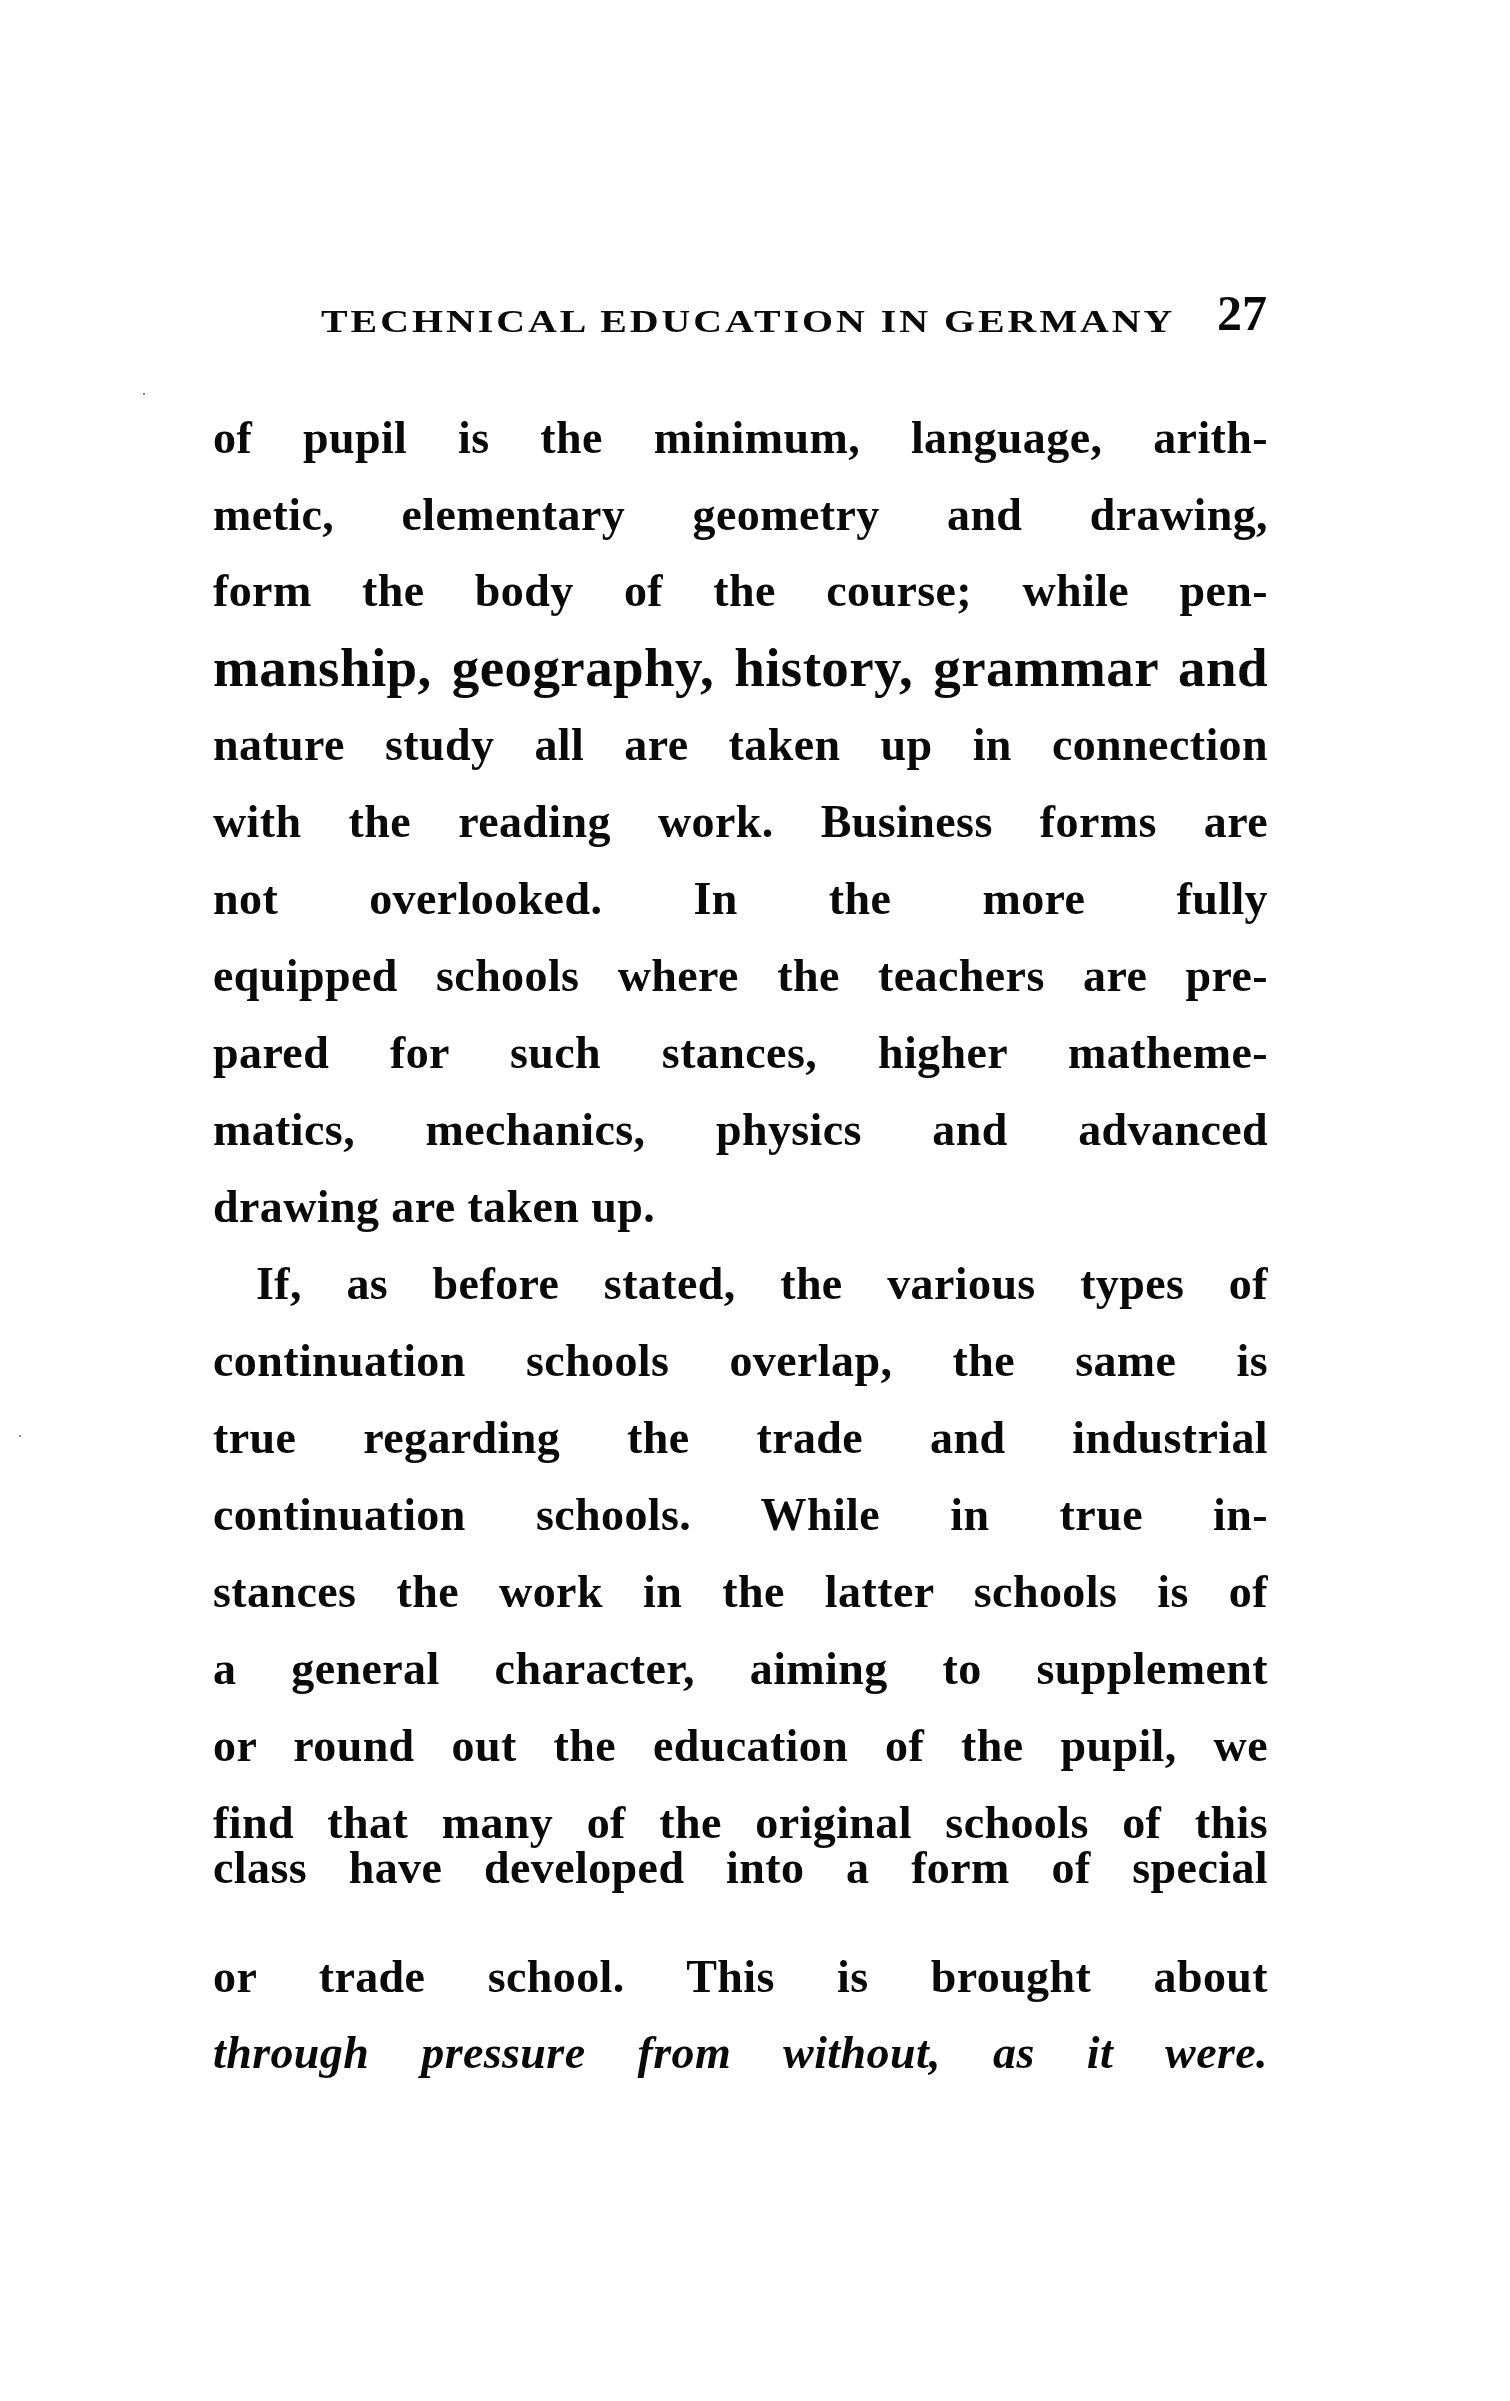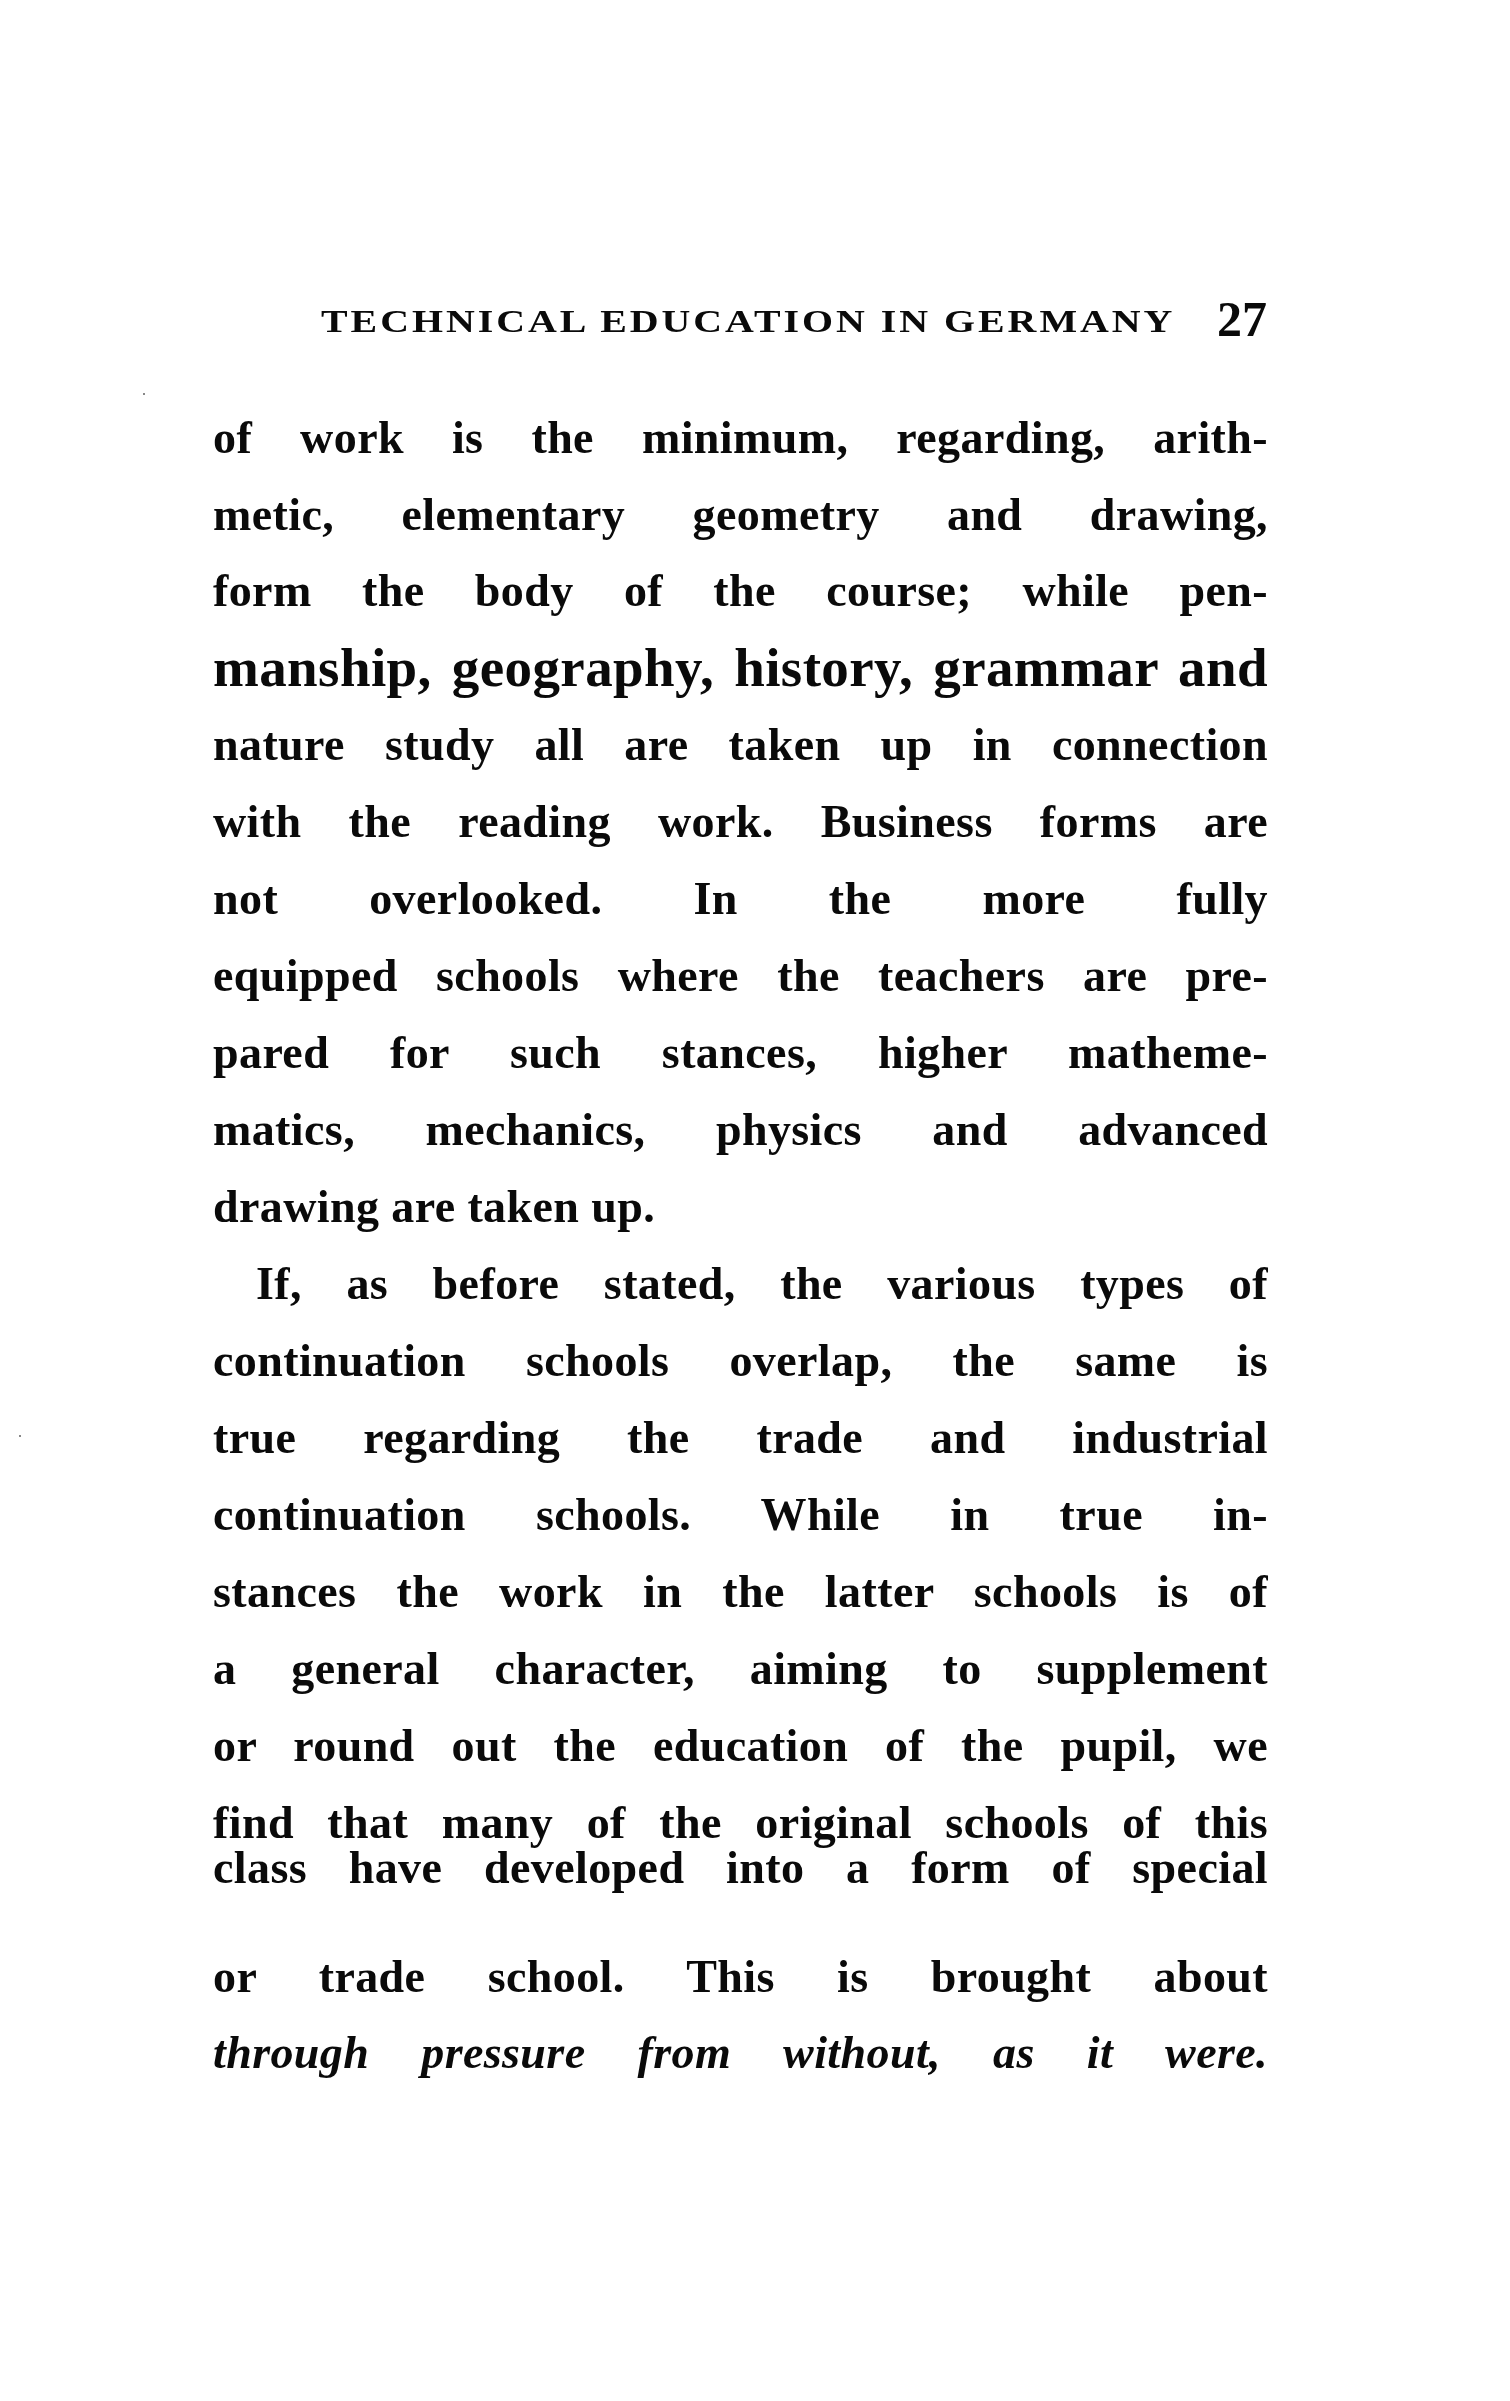--- a/index.html
+++ b/index.html
@@ -35,21 +35,21 @@
     font-size: 32px;
     letter-spacing: 2.4px;
     font-weight: bold;
     white-space: nowrap;
     transform: scaleX(1.0);
     transform-origin: left center;
   }
   .page-number {
     position: absolute;
     right: 0;
-    top: 6px;
+    top: 0;
     font-size: 50px;
     font-weight: bold;
     line-height: 48px;
   }
   .stray-mark {
     position: absolute;
     width: 2.4px;
     height: 2.4px;
     background: #888;
   }
@@ -85,21 +85,21 @@
 
   <div class="running-head">
     <span class="running-title" style="transform: scaleX(1.246);">TECHNICAL EDUCATION IN GERMANY</span>
     <span class="page-number">27</span>
   </div>
 
   <div class="stray-mark" style="left:143px; top:393px;"></div>
   <div class="stray-mark" style="left:19px; top:1435px;"></div>
 
   <div>
-    <div class="text-line" style="top: 406px; font-size: 46px;"><span class="inner" style="white-space: normal; display: inline-block; width: 100%;">of work is the minimum, regarding, arith-</span></div>
+    <div class="text-line" style="top: 406px; font-size: 46px;"><span class="inner" style="white-space: normal; display: inline-block; width: 100%;">of pupil is the minimum, language, arith-</span></div>
     <div class="text-line" style="top: 483px; font-size: 46px;"><span class="inner" style="white-space: normal; display: inline-block; width: 100%;">metic, elementary geometry and drawing,</span></div>
     <div class="text-line" style="top: 559px; font-size: 46px;"><span class="inner" style="white-space: normal; display: inline-block; width: 100%;">form the body of the course; while pen-</span></div>
     <div class="text-line" style="top: 636px; font-size: 55px;"><span class="inner" style="white-space: normal; display: inline-block; width: 100%;">manship, geography, history, grammar and</span></div>
     <div class="text-line" style="top: 713px; font-size: 46px;"><span class="inner" style="white-space: normal; display: inline-block; width: 100%;">nature study all are taken up in connection</span></div>
     <div class="text-line" style="top: 790px; font-size: 46px;"><span class="inner" style="white-space: normal; display: inline-block; width: 100%;">with the reading work.  Business forms are</span></div>
     <div class="text-line" style="top: 867px; font-size: 46px;"><span class="inner" style="white-space: normal; display: inline-block; width: 100%;">not overlooked.  In the more fully</span></div>
     <div class="text-line" style="top: 944px; font-size: 46px;"><span class="inner" style="white-space: normal; display: inline-block; width: 100%;">equipped schools where the teachers are pre-</span></div>
     <div class="text-line" style="top: 1021px; font-size: 46px;"><span class="inner" style="white-space: normal; display: inline-block; width: 100%;">pared for such stances, higher matheme-</span></div>
     <div class="text-line" style="top: 1098px; font-size: 46px;"><span class="inner" style="white-space: normal; display: inline-block; width: 100%;">matics, mechanics, physics and advanced</span></div>
     <div class="text-line" style="top: 1175px; text-align-last: left; font-size: 46px;"><span style="white-space: nowrap; display: inline-block; width: auto;">drawing are taken up.</span></div>

